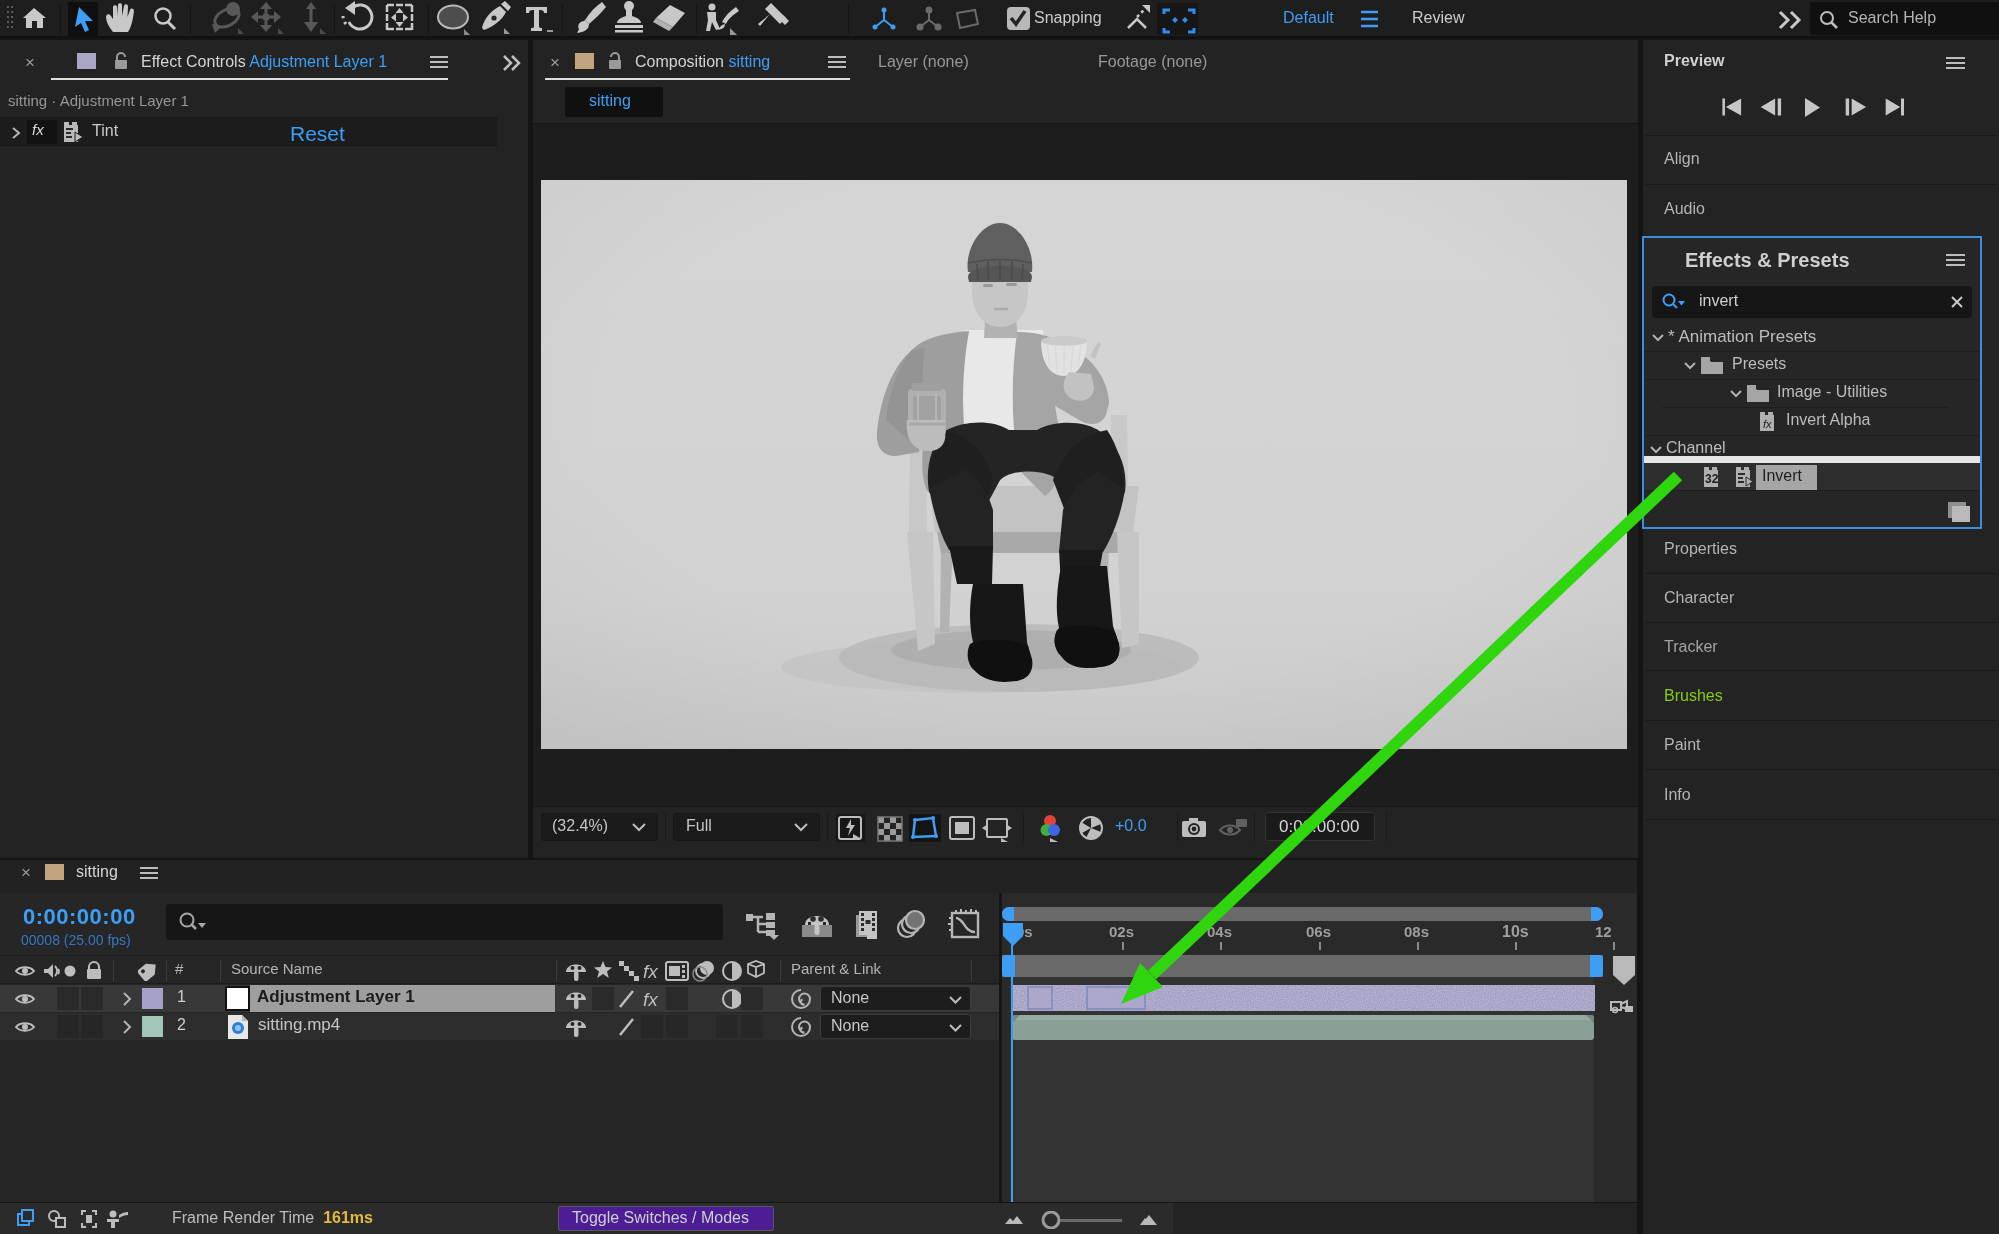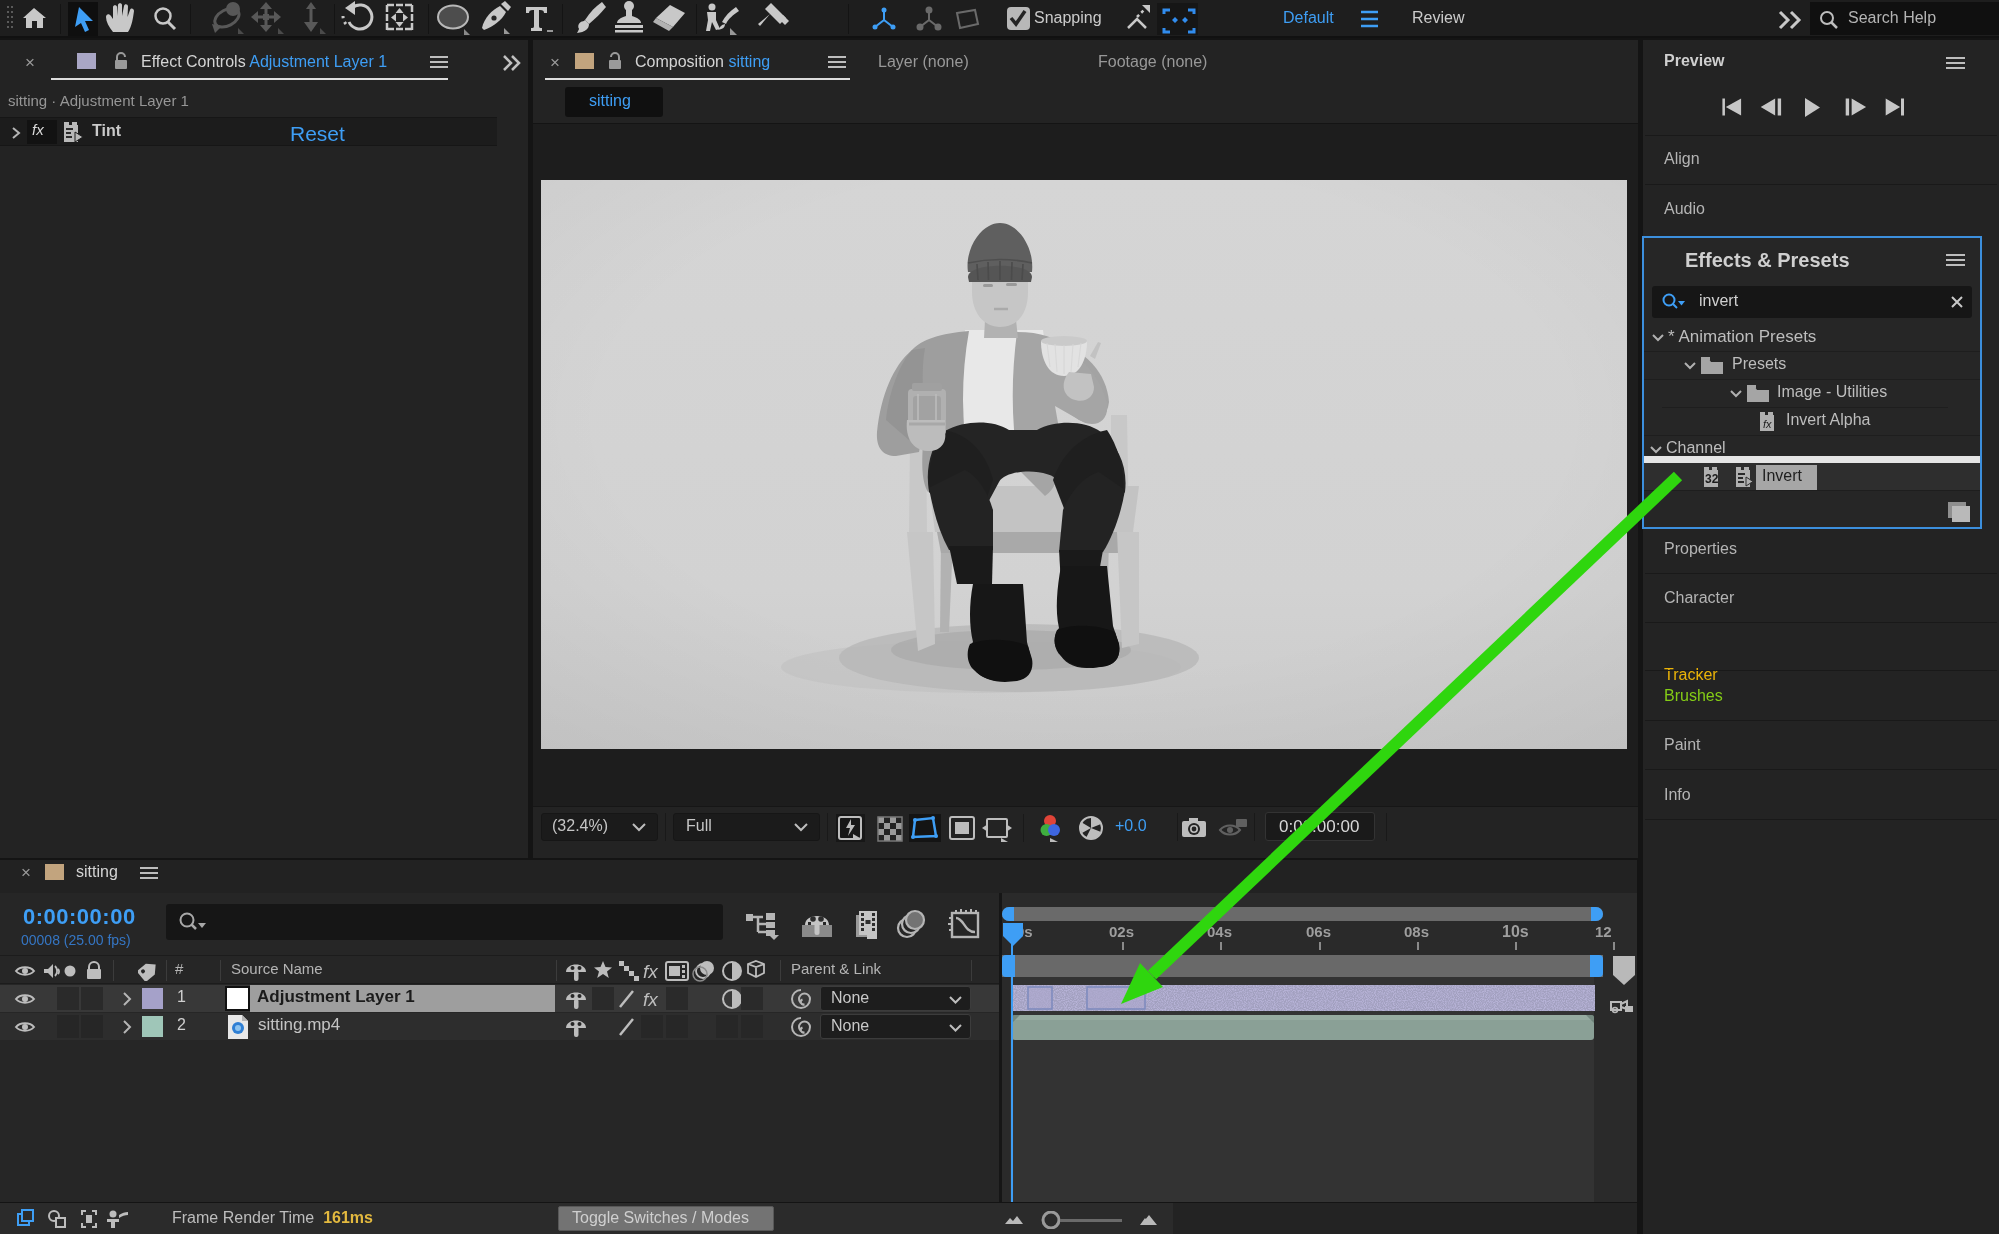--- a/index.html
+++ b/index.html
@@ -194,21 +194,21 @@
         </svg>
       <div class="abs" style="left:27px;top:2px;width:30px;height:24px;background:#121212;"></div>
       <div class="txt" style="left:32px;top:3px;font-size:15px;font-style:italic;color:#d8d8d8;">fx</div>
       <svg class="ico" style="left:62px;top:3px" width="24" height="22" viewBox="0 0 24 22">
         <path d="M1 4 L1 1 L6 1 L6 4 L9 4 L9 1 L14 1 L14 4 L15 4 L15 21 L1 21 Z" fill="#b9b9b9" transform="translate(1,0)"></path>
         <g stroke="#2a2a2a" stroke-width="2">
             <path d="M4 8 l7 0 M4 12 l5 0 M4 16 l6 0"></path>
           </g>
         <path d="M13 11 l8 5 -8 5 Z" fill="#b9b9b9" stroke="#1c1c1c" stroke-width="1"></path>
       </svg>
-      <div class="txt" style="left:92px;top:4px;font-size:16px;color:#cacaca;font-weight:bold;">Tint</div>
+      <div class="txt" style="left:92px;top:4px;font-size:16px;color:#cacaca;">Tint</div>
       <div class="txt" style="left:290px;top:4px;font-size:21px;color:#3e9ef5;">Reset</div>
     </div>
   </div>
 
   <div class="panel" id="comppanel" style="left:533px;top:40px;width:1105px;height:818px;background:#232323;">
 
     <div class="txt" style="left:17px;top:13px;font-size:17px;color:#9a9a9a;">×</div>
     <div class="abs" style="left:42px;top:13px;width:19px;height:16px;background:#c2a47e;"></div>
     <svg class="ico" style="left:73px;top:11px" width="18" height="20" viewBox="0 0 18 20" fill="none">
       <path d="M13 9 V6 a4 4 0 0 0 -8 0" stroke="#9a9a9a" stroke-width="2"></path>
@@ -507,21 +507,21 @@
       <svg class="ico" style="left:302px;top:262px" width="26" height="24" viewBox="0 0 26 24">
         <path d="M6 6 L24 6 L24 22 L6 22 Z" fill="#b9b9b9"></path>
         <path d="M2 2 L20 2 L20 6 L6 6 L6 18 L2 18 Z" fill="#8f8f8f"></path>
       </svg>
     </div>
 
     <div class="txt" style="left:21px;top:500px;font-size:16px;color:#b4b4b4;">Properties</div>
     <div class="abs" style="left:2px;top:533px;width:352px;height:1px;background:#191919;"></div>
     <div class="txt" style="left:21px;top:549px;font-size:16px;color:#b4b4b4;">Character</div>
     <div class="abs" style="left:2px;top:582px;width:352px;height:1px;background:#191919;"></div>
-    <div class="txt" style="left:21px;top:626px;font-size:16px;color:#eab308;">Tracker</div>
+    <div class="txt" style="left:21px;top:598px;font-size:16px;color:#a3a3a3;">Tracker</div>
     <div class="abs" style="left:2px;top:630px;width:352px;height:1px;background:#191919;"></div>
     <div class="txt" style="left:21px;top:647px;font-size:16px;color:#84cc16;">Brushes</div>
     <div class="abs" style="left:2px;top:680px;width:352px;height:1px;background:#191919;"></div>
     <div class="txt" style="left:21px;top:696px;font-size:16px;color:#b4b4b4;">Paint</div>
     <div class="abs" style="left:2px;top:729px;width:352px;height:1px;background:#191919;"></div>
     <div class="txt" style="left:21px;top:746px;font-size:16px;color:#b4b4b4;">Info</div>
     <div class="abs" style="left:2px;top:779px;width:352px;height:1px;background:#191919;"></div>
   </div>
 
   <div class="panel" id="timeline" style="left:0;top:860px;width:1637px;height:342px;background:#262626;overflow:hidden;">
@@ -829,21 +829,21 @@
           <path d="M66 8 l0 -4 4 0 M76 4 l4 0 0 4 M80 16 l0 4 -4 0 M70 20 l-4 0 0 -4"></path>
           <rect x="70" y="8" width="6" height="8" fill="#bdbdbd" stroke="none"></rect>
         </g>
       <g fill="#bdbdbd">
           <circle cx="97" cy="7" r="3.5"></circle>
           <path d="M91 12 l12 0 0 3 -4 0 0 6 -4 0 0 -6 -4 0 Z"></path>
           <path d="M103 8 c3 -2 6 -3 9 -3 l0 3 c-3 0 -6 1 -9 3 Z"></path>
         </g>
     </svg>
     <div class="txt" style="left:172px;top:6px;font-size:16px;color:#bdbdbd;">Frame Render Time&nbsp; <span style="color:#e3b93f;font-weight:bold;">161ms</span></div>
-    <div class="abs" style="left:558px;top:3px;width:216px;height:25px;border:1px solid #585858;border-radius:2px;background:#737373;">
+    <div class="abs" style="left:558px;top:3px;width:216px;height:25px;border:1px solid #585858;border-radius:2px;background:#4c1d95;">
       <div class="txt" style="left:13px;top:2px;font-size:16px;color:#cfcfcf;">Toggle Switches / Modes</div>
     </div>
     <svg class="ico" style="left:1003px;top:8px" width="165" height="18" viewBox="0 0 165 18">
       <path d="M2 13 L7 7 L10 10 L14 5 L20 13 Z" fill="#b9b9b9"></path>
       <circle cx="48" cy="9" r="8" stroke="#9a9a9a" stroke-width="3" fill="none"></circle>
       <rect x="57" y="8" width="62" height="3" fill="#6a6a6a"></rect>
       <path d="M138 14 L146 4 L154 14 Z M137 14 L142 7 L145 11 L143 14 Z" fill="#b9b9b9"></path>
     </svg>
   </div>
 

